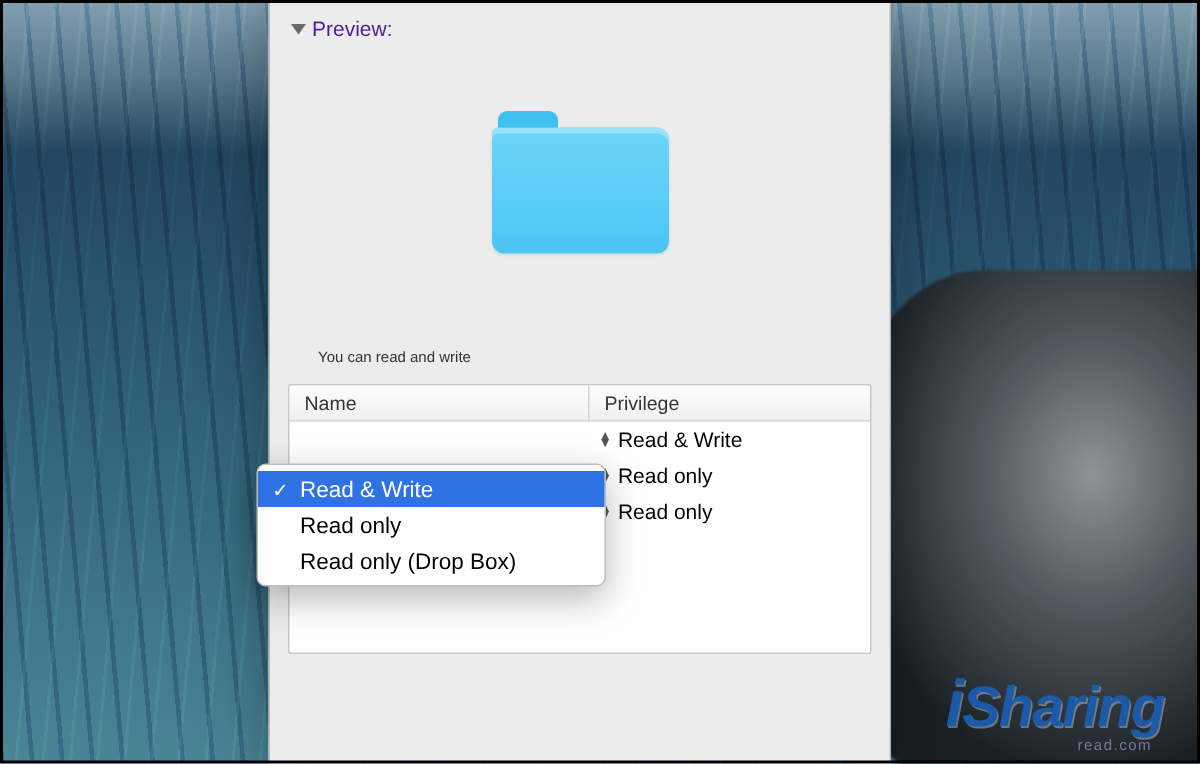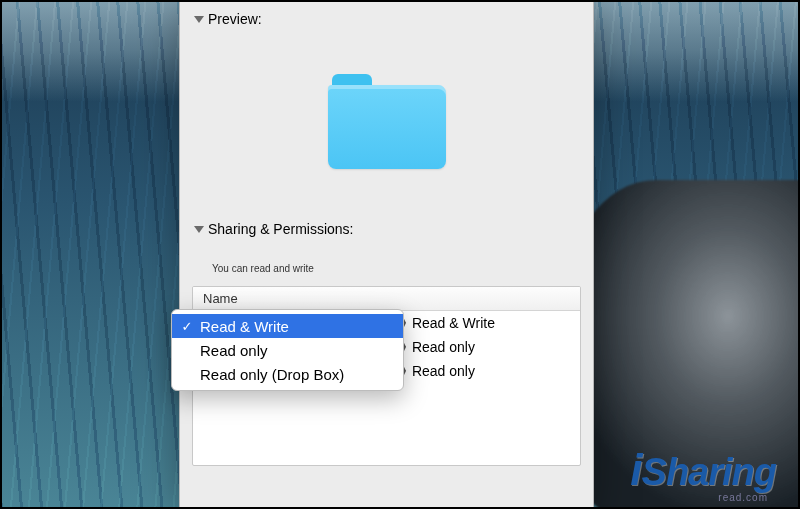--- a/index.html
+++ b/index.html
@@ -58,21 +58,21 @@
       background: #ececec;
       border: 1px solid #b8b8b8;
       box-shadow: 0 10px 40px rgba(0,0,0,0.35);
     }
     .section-header {
       display: flex;
       align-items: center;
       gap: 4px;
       padding: 10px 16px 4px 14px;
       font-size: 14px;
-      color: #000000;
+      color: #4c1d95;
       cursor: default;
     }
     .disclosure {
       width: 0;
       height: 0;
       border-left: 5px solid transparent;
       border-right: 5px solid transparent;
       border-top: 7px solid #6a6a6a;
     }
     .preview-area {
@@ -231,29 +231,26 @@
     <span>Preview:</span>
   </div>
 
   <div class="preview-area">
     <div class="folder-icon">
       <div class="folder-back"></div>
       <div class="folder-front"></div>
     </div>
   </div>
 
-  <div class="section-header">
-    <span class="disclosure"></span>
-    <span>Sharing &amp; Permissions:</span>
-  </div>
   <div class="subtext">You can read and write</div>
 
   <div class="perm-table-wrap">
     <div class="perm-header-row">
       <div class="perm-header-cell">Name</div>
+      <div class="perm-header-cell">Privilege</div>
     </div>
     <div class="perm-body-row">
       <div class="perm-name-cell"></div>
       <div class="perm-priv-cell">
         <span class="stepper">
             <span>▲</span>
             <span>▼</span>
           </span>
         <span>Read &amp; Write</span>
       </div>

